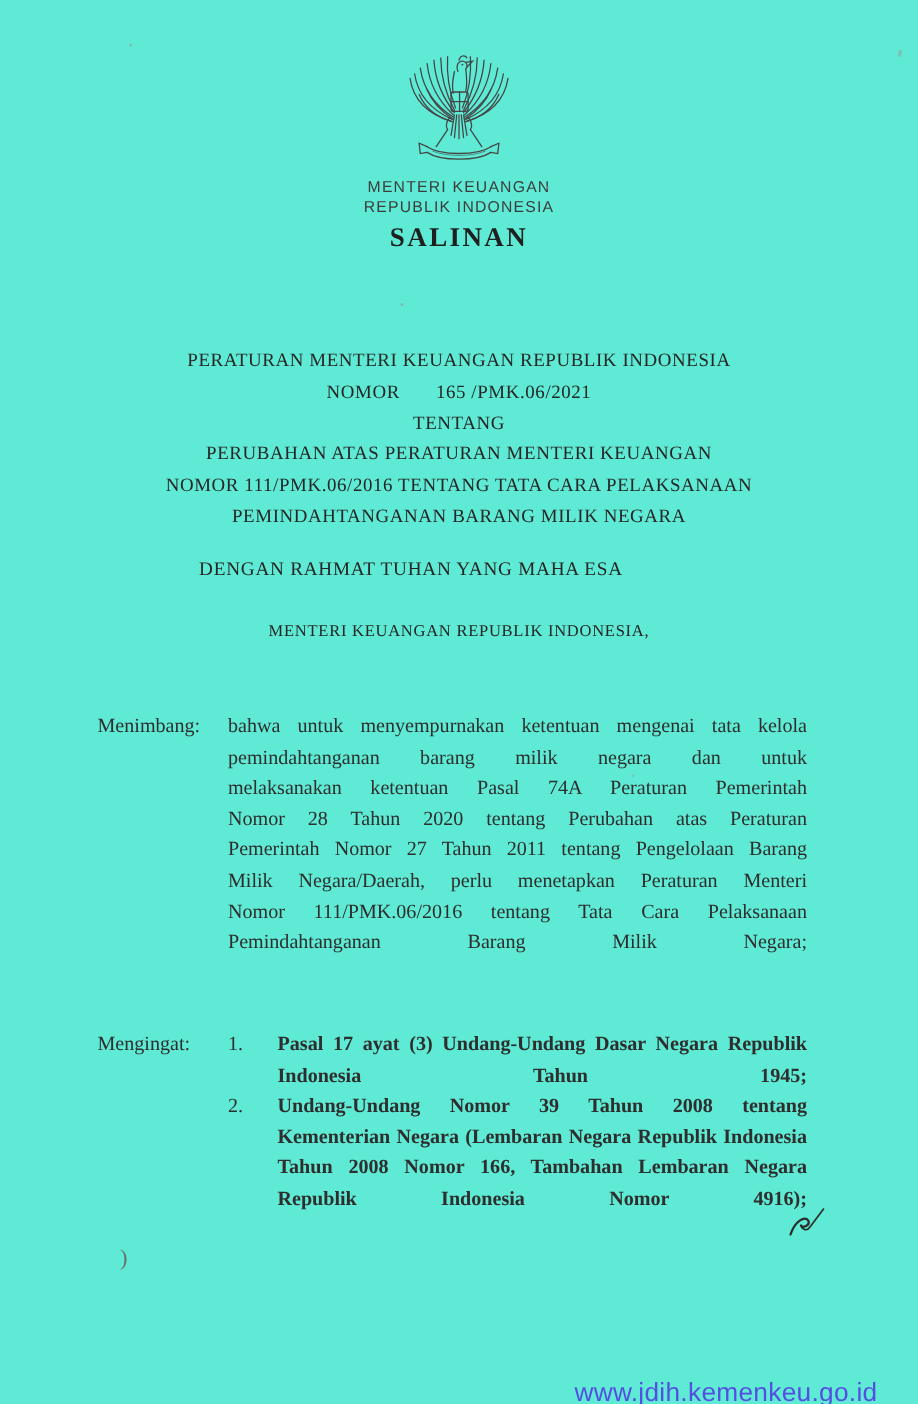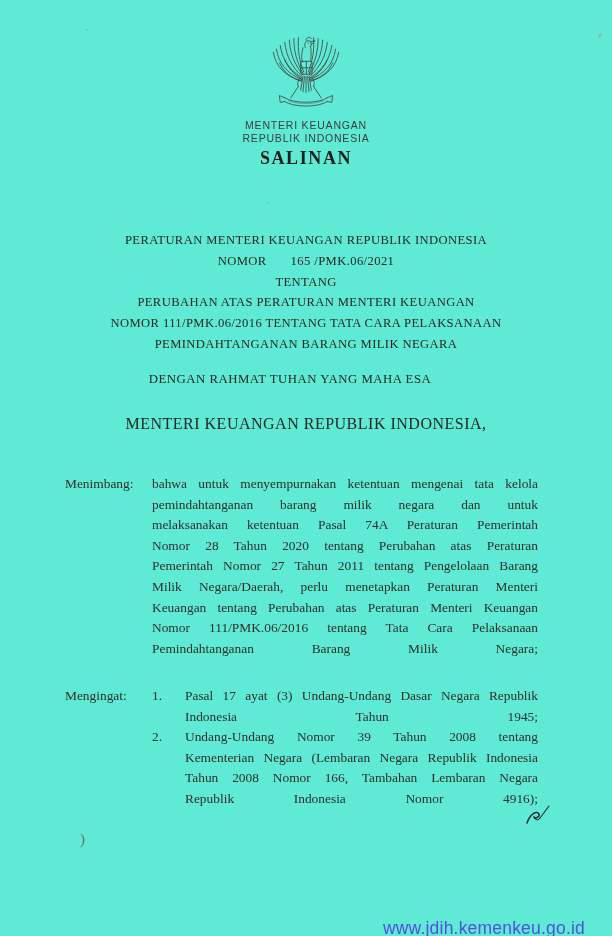--- a/index.html
+++ b/index.html
@@ -20,39 +20,39 @@
     position:absolute;left:0;top:148px;width:612px;text-align:center;
     font-size:18px;font-weight:bold;letter-spacing:1.6px;color:#1f1f1f;
   }
   
   .titleblock{
     position:absolute;left:0;top:230px;width:612px;text-align:center;
     font-size:12.6px;line-height:20.8px;letter-spacing:0.4px;color:#262626;
   }
   .nomor-gap{display:inline-block;width:24px;}
   .invocation{
-    position:absolute;left:16px;top:372px;width:548px;text-align:center;
+    position:absolute;left:0;top:372px;width:548px;text-align:center;
     font-size:12.8px;letter-spacing:0.5px;color:#262626;
   }
   .issuer{
     position:absolute;left:0;top:415px;width:612px;text-align:center;
-    font-size:16px;letter-spacing:0.5px;color:#262626;
+    font-size:11px;letter-spacing:0.5px;color:#262626;
   }
   
   .section{position:absolute;left:65px;width:483px;display:flex;
     font-size:13.4px;line-height:20.6px;}
   .sec-label{width:87px;flex:none;display:flex;justify-content:flex-start;
     padding-right:10px;box-sizing:border-box;}
   .sec-menimbang{top:474px;}
   .sec-mengingat{top:686px;}
   .menimbang-body{width:386px;flex:none;}
   .mengingat-body{width:386px;flex:none;}
   .m-item{display:flex;}
   .m-num{width:33px;flex:none;}
-  .m-lines{width:353px;flex:none;}
+  .m-lines{width:353px;flex:none;font-weight:bold;}
   .jline{text-align:justify;text-align-last:justify;}
   .jlast{text-align:left;}
   
   .paraf{position:absolute;left:524px;top:802px;width:30px;height:26px;}
   .stray-mark{position:absolute;left:80px;top:831px;font-size:15px;color:#6d6d6d;}
   .watermark{
     position:absolute;right:27px;top:918px;
     font-family:"Liberation Sans","DejaVu Sans",sans-serif;
     font-size:17.5px;letter-spacing:0.2px;color:#544fe0;
   }
@@ -157,21 +157,20 @@
       <span>Menimbang</span>
       <span>:</span>
     </div>
     <div class="menimbang-body">
       <div class="jline">bahwa untuk menyempurnakan ketentuan mengenai tata kelola</div>
       <div class="jline">pemindahtanganan barang milik negara dan untuk</div>
       <div class="jline">melaksanakan ketentuan Pasal 74A Peraturan Pemerintah</div>
       <div class="jline">Nomor 28 Tahun 2020 tentang Perubahan atas Peraturan</div>
       <div class="jline">Pemerintah Nomor 27 Tahun 2011 tentang Pengelolaan Barang</div>
       <div class="jline">Milik Negara/Daerah, perlu menetapkan Peraturan Menteri</div>
-      <div class="jline">Keuangan tentang Perubahan atas Peraturan Menteri Keuangan</div>
       <div class="jline">Nomor 111/PMK.06/2016 tentang Tata Cara Pelaksanaan</div>
       <div class="jline jlast">Pemindahtanganan Barang Milik Negara;</div>
     </div>
   </div>
 
   <div class="section sec-mengingat">
     <div class="sec-label">
       <span>Mengingat</span>
       <span>:</span>
     </div>

